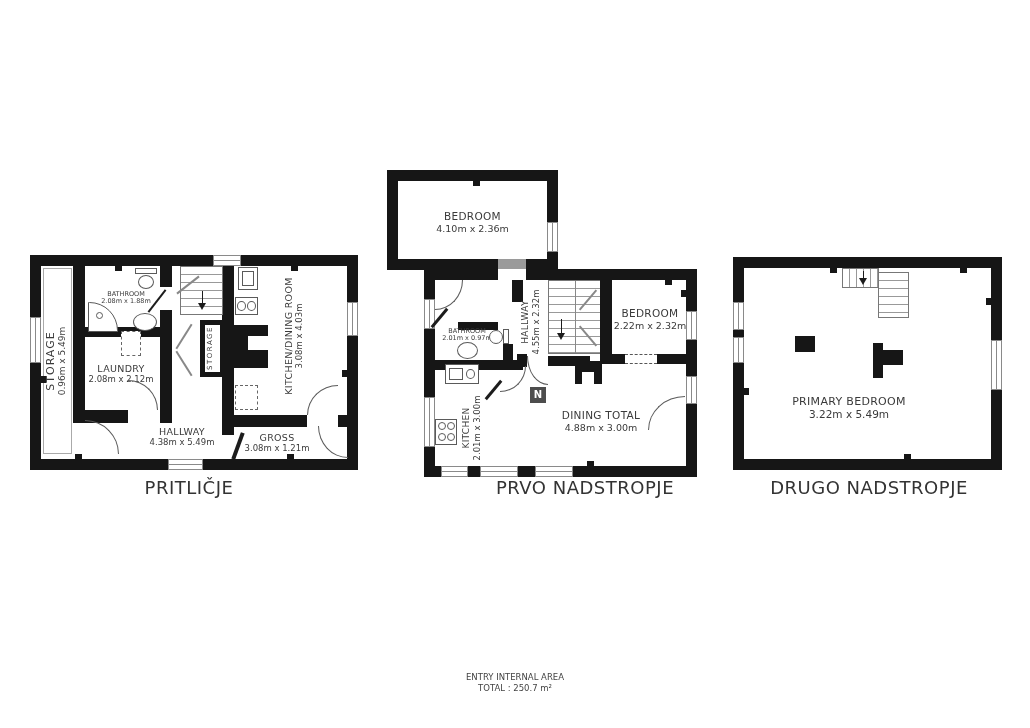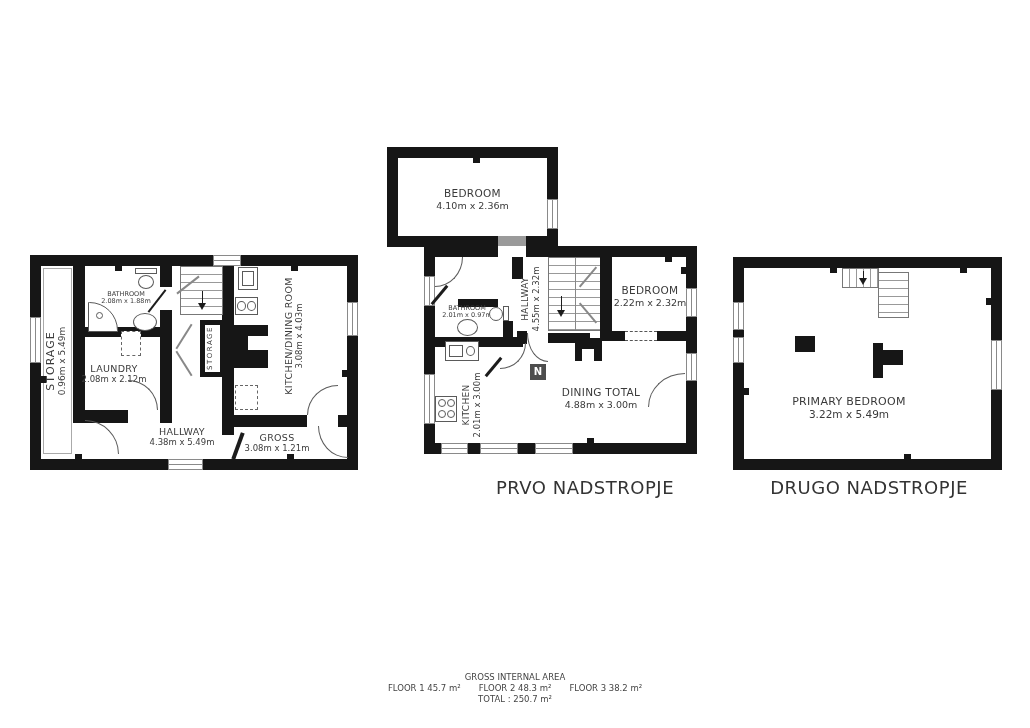--- a/index.html
+++ b/index.html
@@ -90,21 +90,21 @@
     <div class="fix" style="left:47px;top:36px;width:30px;height:30px;border-top-right-radius:95% 95%"></div>
     <div class="fix ell" style="left:55px;top:46px;width:7px;height:7px"></div>
     <div class="fix ell" style="left:92px;top:47px;width:24px;height:18px"></div>
     <div class="lbl tiny" style="left:53px;top:25px;width:64px">
       <div class="nm">BATHROOM</div>
       <div class="dm">2.08m x 1.88m</div>
     </div>
     <div class="leaf" style="left:115px;top:21px;width:2px;height:28px;transform:rotate(38deg)"></div>
 
     <div class="dash" style="left:80px;top:65px;width:20px;height:25px"></div>
-    <div class="lbl" style="left:33px;top:97px;width:80px">
+    <div class="lbl" style="left:40px;top:97px;width:80px">
       <div class="nm">LAUNDRY</div>
       <div class="dm">2.08m x 2.12m</div>
     </div>
     <div class="arc arc-tr" style="left:87px;top:114px;width:30px;height:30px"></div>
 
     <div class="fix" style="left:197px;top:1px;width:20px;height:23px"></div>
     <div class="fix" style="left:201px;top:5px;width:12px;height:15px"></div>
     <div class="fix" style="left:194px;top:31px;width:23px;height:18px"></div>
     <div class="fix ell" style="left:196px;top:35px;width:9px;height:10px"></div>
     <div class="fix ell" style="left:206px;top:35px;width:9px;height:10px"></div>
@@ -141,21 +141,21 @@
       </div>
 
     <div class="tick" style="left:74px;top:0;width:7px;height:5px"></div>
     <div class="tick" style="left:250px;top:0;width:7px;height:5px"></div>
     <div class="tick" style="left:34px;top:188px;width:7px;height:5px"></div>
     <div class="tick" style="left:246px;top:188px;width:7px;height:5px"></div>
     <div class="tick" style="left:0;top:110px;width:5px;height:7px"></div>
     <div class="tick" style="left:301px;top:104px;width:5px;height:7px"></div>
   </div>
 
-  <div class="grp" style="left:387px;top:147px;width:310px;height:307px">
+  <div class="grp" style="left:387px;top:170px;width:310px;height:307px">
 
     <div class="plan" style="left:0;top:0;width:171px;height:100px">
       <div class="lbl big" style="left:14px;top:29px;width:121px">
         <div class="nm">BEDROOM</div>
         <div class="dm">4.10m x 2.36m</div>
       </div>
       <div class="win winv" style="left:149px;top:41px;width:11px;height:30px">
           <b></b>
         </div>
       <div class="gray" style="left:100px;top:78px;width:28px;height:11px"></div>
@@ -278,24 +278,22 @@
     <div class="win winv" style="left:247px;top:72px;width:11px;height:50px">
         <b></b>
       </div>
     <div class="tick" style="left:86px;top:0;width:7px;height:5px"></div>
     <div class="tick" style="left:216px;top:0;width:7px;height:5px"></div>
     <div class="tick" style="left:160px;top:186px;width:7px;height:5px"></div>
     <div class="tick" style="left:0;top:120px;width:5px;height:7px"></div>
     <div class="tick" style="left:242px;top:30px;width:5px;height:7px"></div>
   </div>
 
+  <div class="title" style="left:26px;top:477px;width:326px">PRITLIČJE</div>
   <div class="title" style="left:437px;top:477px;width:296px">PRVO NADSTROPJE</div>
   <div class="title" style="left:735px;top:477px;width:268px">DRUGO NADSTROPJE</div>
 
   <div class="footer" style="top:672px">
-    <div>GROSS INTERNAL AREA</div>
-    <div>
-      <span>FLOOR 1 45.7 m²</span><span>FLOOR 2 48.3 m²</span><span>FLOOR 3 38.2 m²</span>
-    </div>
+    <div>ENTRY INTERNAL AREA</div>
     <div>TOTAL :  250.7 m²</div>
   </div>
 
 </div>
 
 </body></html>

